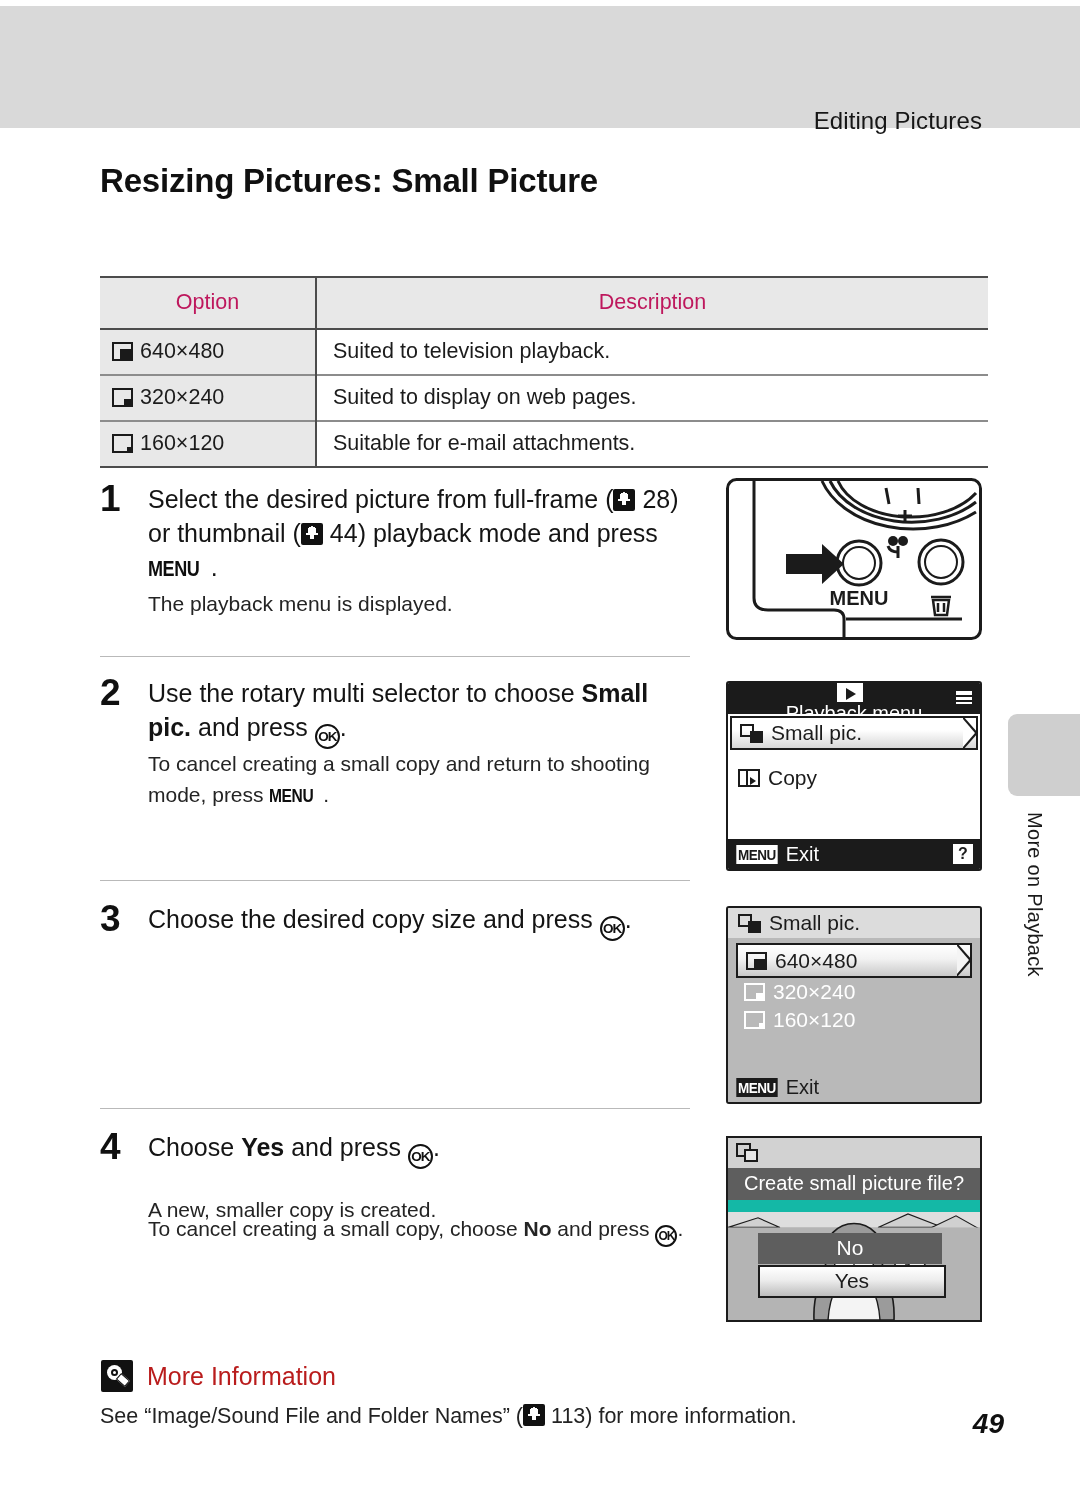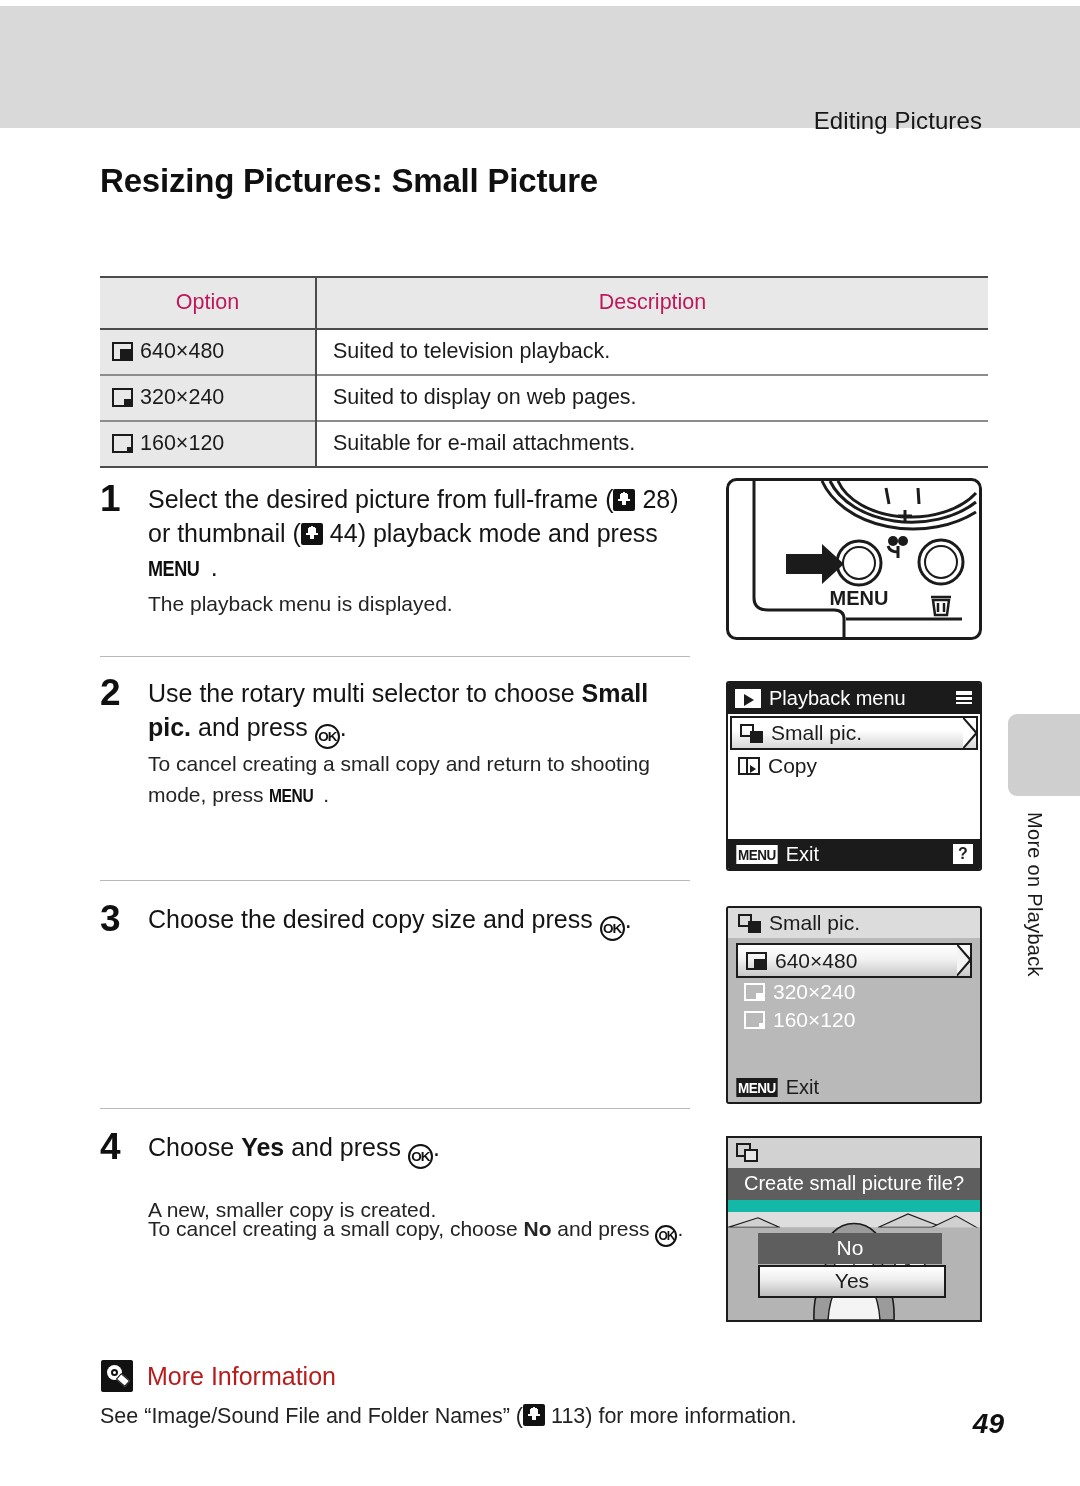--- a/index.html
+++ b/index.html
@@ -309,20 +309,21 @@
   }
   .lcd-header {
     height: 31px;
     background: #1b1b1b;
     color: #fff;
     display: flex;
     align-items: center;
     padding: 0 7px;
     font-size: 20px;
     position: relative;
+    flex-direction: column;
   }
   .play-ico {
     width: 26px;
     height: 19px;
     background: #fff;
     border: 2px solid #fff;
     box-sizing: border-box;
     margin-right: 8px;
     position: relative;
     flex: none;
@@ -692,21 +693,21 @@
       <div class="lcd-header">
         <span class="play-ico"></span>
         <span>Playback menu</span>
         <span class="bars-ico"></span>
       </div>
       <div class="menu-row sel">
         <span class="arrowcut"></span>
         <span class="smallpic-ico"></span>
         <span>Small pic.</span>
       </div>
-      <div class="menu-row" style="margin-top:2px;">
+      <div class="menu-row" style="margin-top:14px;">
         <span class="copy-ico"></span>
         <span>Copy</span>
       </div>
       <div class="lcd-footer">
         <span class="menu-badge">MENU</span>
         <span>Exit</span>
         <span class="q-badge">?</span>
       </div>
     </div>
   </div>

